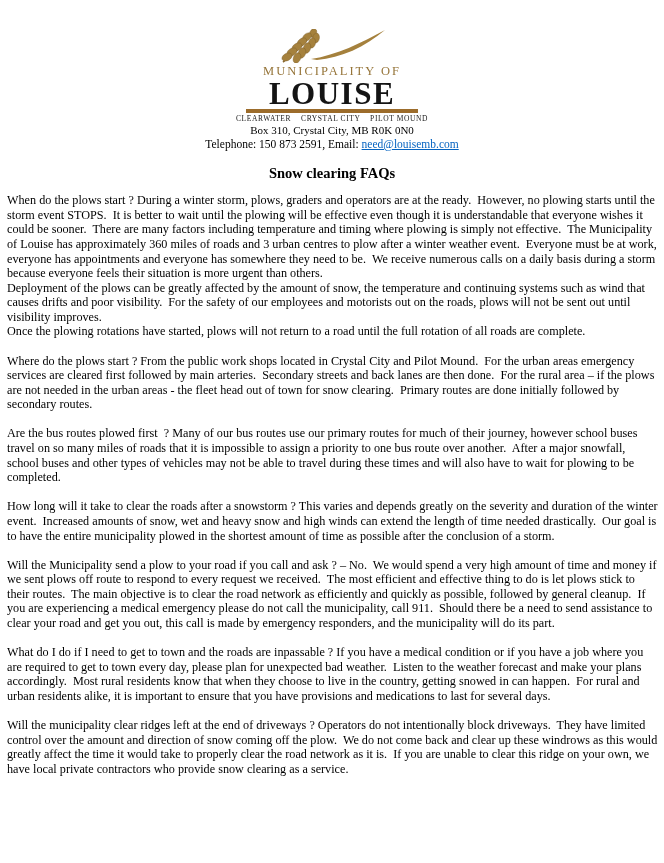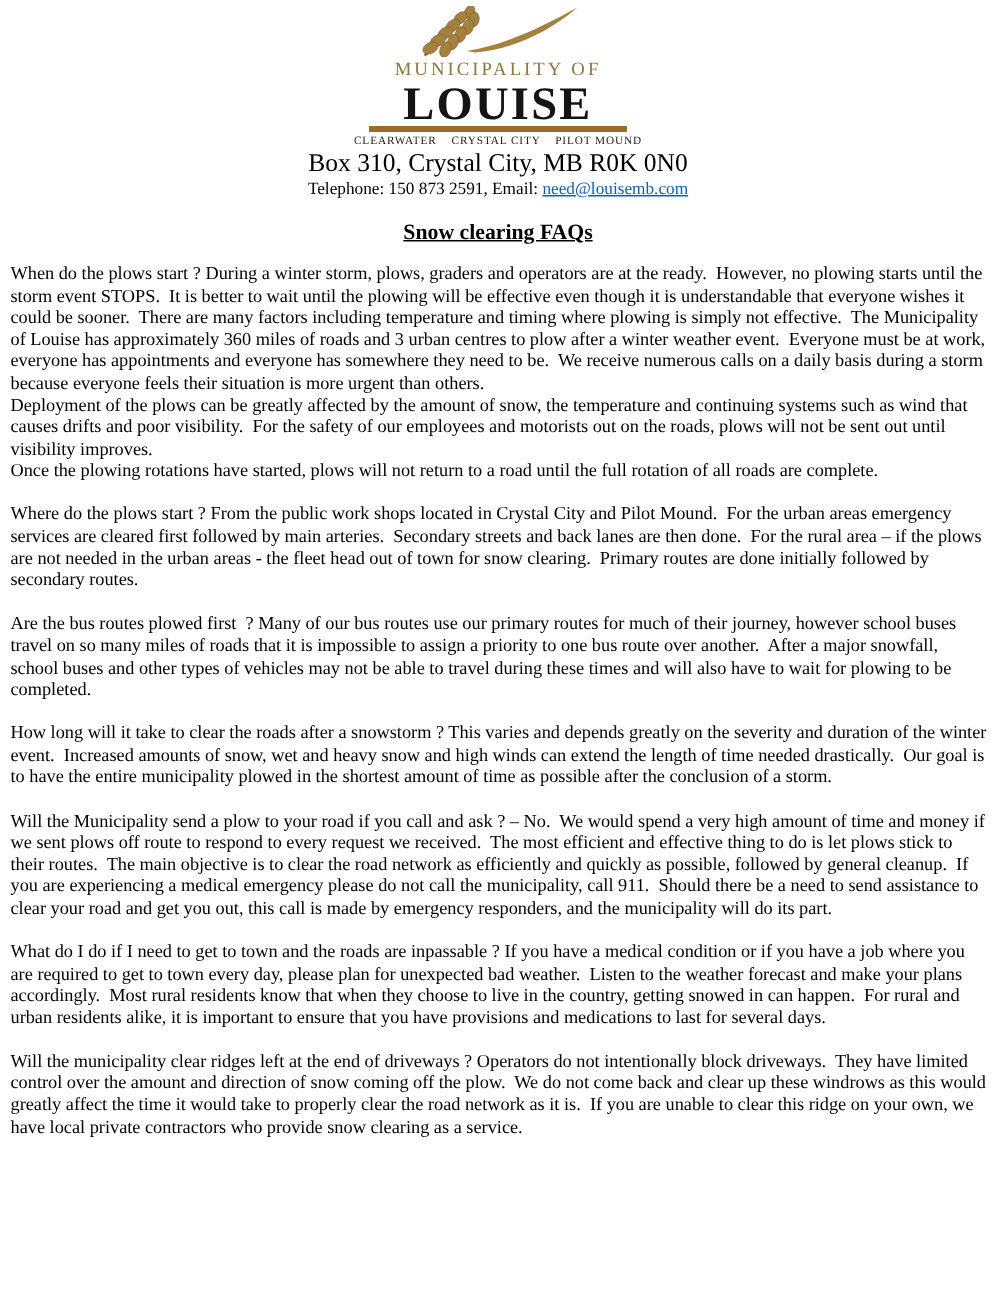--- a/index.html
+++ b/index.html
@@ -3,44 +3,45 @@
 <meta charset="utf-8">
 <style>
   html,body{margin:0;padding:0;background:#fff;}
   .page{
     position:relative;
     width:664px;height:798px;
     background:#ffffff;
     overflow:hidden;
     font-family:"Liberation Serif", serif;
     color:#000;
+    margin-top:25px;
   }
   
   .letterhead{text-align:center;padding-top:4px;line-height:1;}
   .wheat{display:block;margin:0 auto;width:118px;height:34px;}
   .muni-of{
     font-size:12.5px;letter-spacing:2px;color:#96753a;
     margin-top:2px;font-weight:500;
   }
   .louise{
     font-size:31px;font-weight:bold;letter-spacing:1.5px;
     color:#141414;line-height:0.88;margin-top:2px;
     font-stretch:condensed;
   }
   .rule{width:172px;height:4px;background:#9c6c2b;margin:2px auto 2px auto;}
   .communities{
     font-size:7.5px;letter-spacing:0.6px;white-space:pre;color:#1a1a1a;
   }
-  .address{font-size:17px;margin-top:2px;line-height:1.15;}
+  .address{font-size:11px;margin-top:2px;line-height:1.15;}
   .contact{font-size:11.5px;margin-top:1px;line-height:1.15;}
   .contact a{color:#0563C1;text-decoration:underline;}
   
   .doc-title{
     text-align:center;font-size:14.5px;font-weight:bold;
-    text-decoration:underline;margin:14px 0 0 0;
+    margin:14px 0 0 0;
   }
   
   .body{
     margin:11px 6px 0 7px;
     font-size:12.2px;line-height:14.6px;
   }
   .faq{margin:0 0 14.5px 0;}
   .q{font-weight:normal;white-space:pre-wrap;text-align:right;}
   .a{white-space:pre-wrap;}
 </style>

